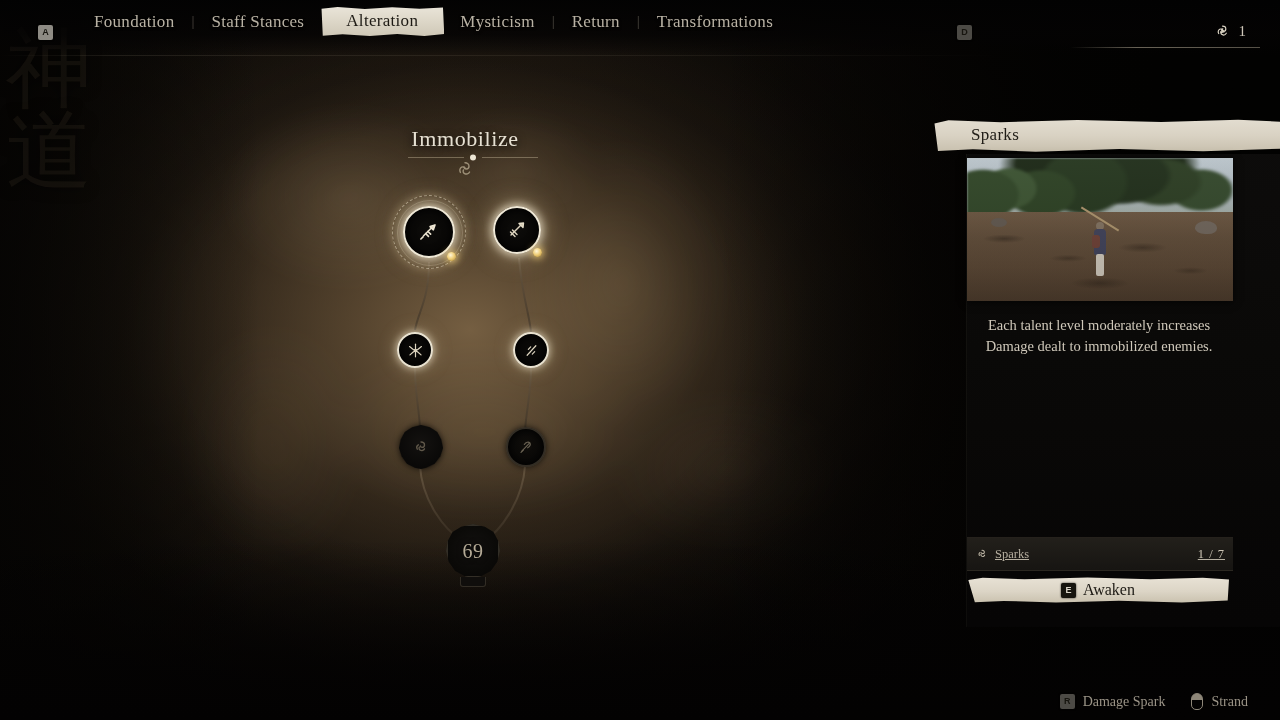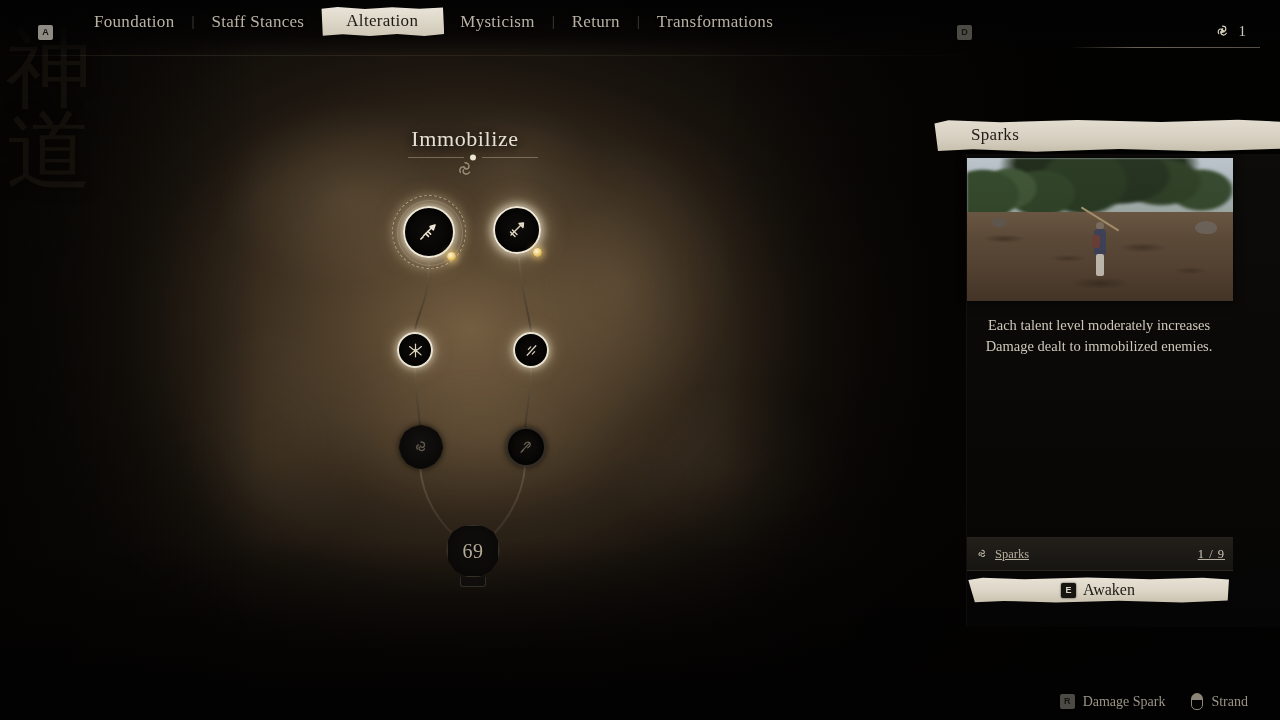--- a/index.html
+++ b/index.html
@@ -570,21 +570,21 @@
 
     <div class="panel-sparks">
       <svg width="14" height="14" viewBox="0 0 24 24">
         <g fill="none" stroke="#c4bcab" stroke-width="1.8" stroke-linecap="round">
           <path d="M12 5.5c2.3 0 4 1.5 4 3.4 0 1.6-1.2 2.7-2.7 2.7-1.2 0-2.1-.7-2.1-1.6"></path>
           <path d="M16.5 14c-1.1 1.9-3.3 2.5-5 1.6-1.4-.8-1.8-2.3-1-3.6"></path>
           <path d="M7.5 14.4c-1.1-1.9-.6-4.1 1.2-5"></path>
         </g>
       </svg>
       <span class="label">Sparks</span>
-      <span class="count">1 / 9</span>
+      <span class="count">1 / 7</span>
     </div>
 
     <div class="panel-action">
       <span class="key-badge dark">E</span>
       <span class="action-label">Awaken</span>
     </div>
   </div>
 </div>
 
 <div id="hints">

